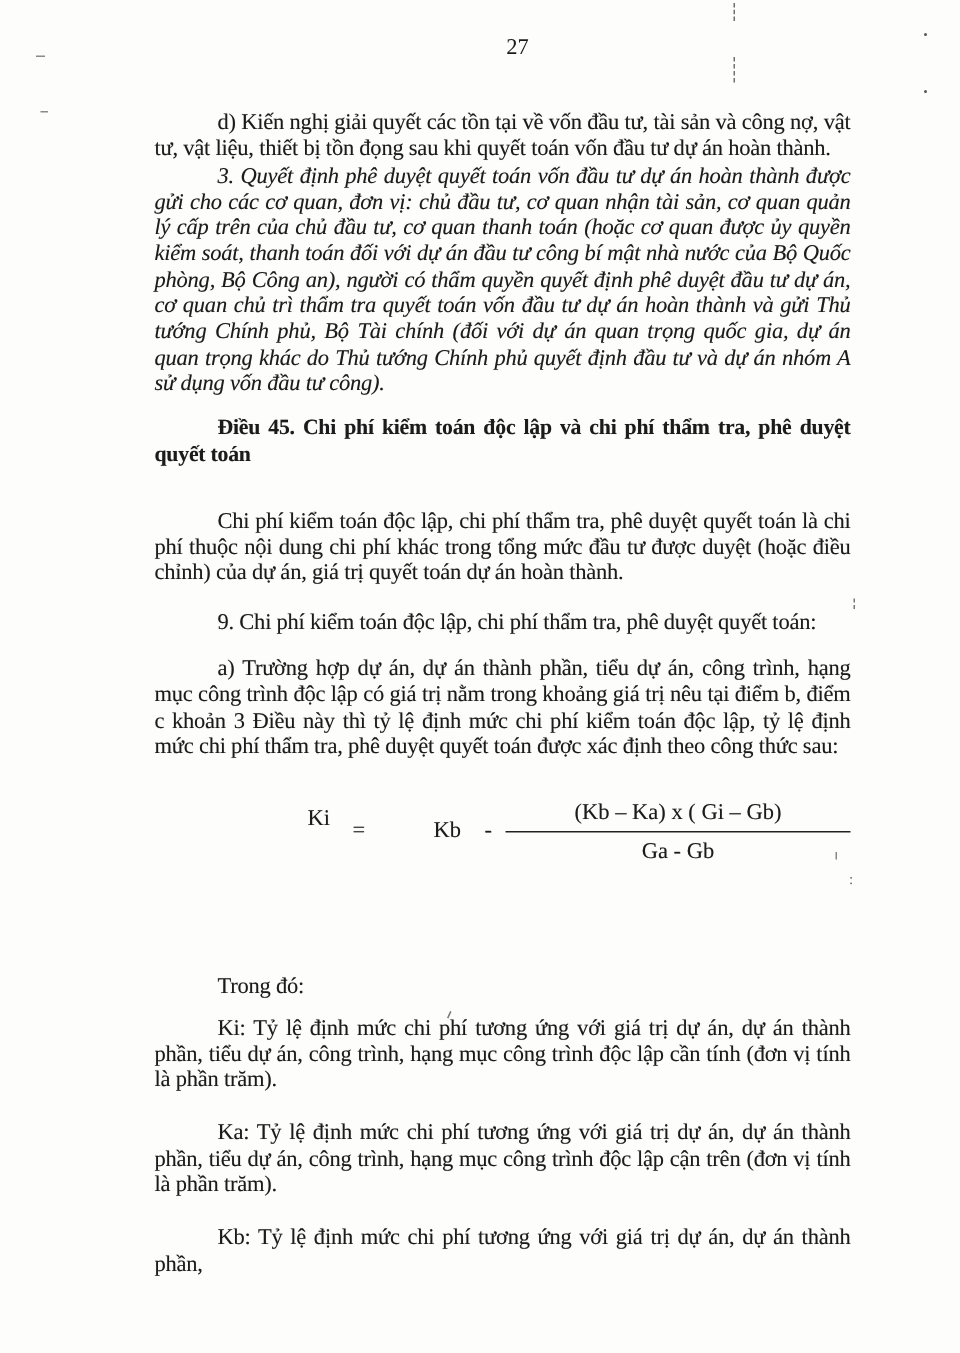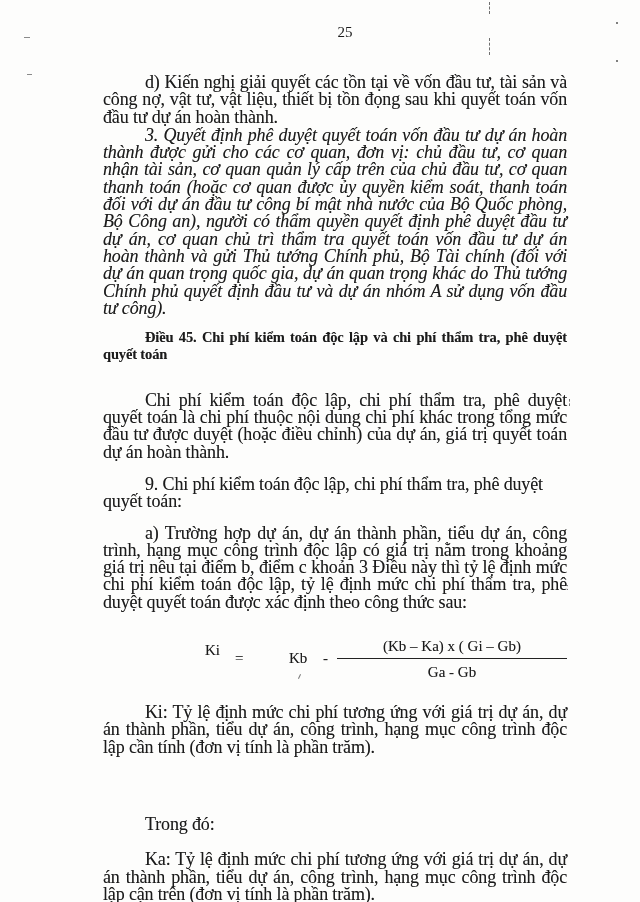--- a/index.html
+++ b/index.html
@@ -27,21 +27,21 @@
     font-size: 15px;
     color: var(--ink);
   }
   .column {
     position: absolute;
     left: 103px; top: 0;
     width: 464px;
   }
   .para {
     margin: 0;
-    font-size: 18px;
+    font-size: 15px;
     letter-spacing: -0.15px;
     line-height: 17.3px;
     text-align: justify;
     text-indent: 42px;
     color: var(--ink);
     text-shadow: 0 0 0.5px rgba(0,0,0,0.35);
   }
   .heading {
     font-weight: bold;
     font-size: 14.5px;
@@ -100,21 +100,21 @@
   .a-tick3 { left: 569px; top: 399px; width: 0; height: 7px; border-left: 1px dashed #777; }
   .a-tick4 { left: 557px; top: 568px; width: 0; height: 5px; border-left: 1px solid #888; }
   .a-colon { left: 566px; top: 581px; font-size: 10px; color: #666; }
   .a-apos  { left: 299px; top: 674px; width: 0; height: 5px; border-left: 1px solid #777; transform: rotate(25deg); }
 </style>
 </head>
 <body>
 
 <div class="sheet">
 
-  <div class="page-number">25</div>
+  <div class="page-number">27</div>
 
   <div class="column">
     <p class="para mt-d">d) Kiến nghị giải quyết các tồn tại về vốn đầu tư, tài sản và công nợ, vật tư, vật liệu, thiết bị tồn đọng sau khi quyết toán vốn đầu tư dự án hoàn thành.</p>
 
     <p class="para mt-3">3. Quyết định phê duyệt quyết toán vốn đầu tư dự án hoàn thành được gửi cho các cơ quan, đơn vị: chủ đầu tư, cơ quan nhận tài sản, cơ quan quản lý cấp trên của chủ đầu tư, cơ quan thanh toán (hoặc cơ quan được ủy quyền kiểm soát, thanh toán đối với dự án đầu tư công bí mật nhà nước của Bộ Quốc phòng, Bộ Công an), người có thẩm quyền quyết định phê duyệt đầu tư dự án, cơ quan chủ trì thẩm tra quyết toán vốn đầu tư dự án hoàn thành và gửi Thủ tướng Chính phủ, Bộ Tài chính (đối với dự án quan trọng quốc gia, dự án quan trọng khác do Thủ tướng Chính phủ quyết định đầu tư và dự án nhóm A sử dụng vốn đầu tư công).</p>
 
     <p class="para heading mt-h">Điều 45. Chi phí kiểm toán độc lập và chi phí thẩm tra, phê duyệt quyết toán</p>
 
     <p class="para mt-intro">Chi phí kiểm toán độc lập, chi phí thẩm tra, phê duyệt quyết toán là chi phí thuộc nội dung chi phí khác trong tổng mức đầu tư được duyệt (hoặc điều chỉnh) của dự án, giá trị quyết toán dự án hoàn thành.</p>
 
@@ -126,23 +126,23 @@
       <span class="f-lhs">Ki</span>
       <span class="f-eq">=</span>
       <span class="f-kb">Kb</span>
       <span class="f-minus">-</span>
       <span class="fraction">
         <span class="numerator">(Kb – Ka) x ( Gi – Gb)</span>
         <span class="denominator">Ga - Gb</span>
       </span>
     </div>
 
+    <p class="para single mt-td">Trong đó:</p>
+
     <p class="para mt-ki">Ki: Tỷ lệ định mức chi phí tương ứng với giá trị dự án, dự án thành phần, tiểu dự án, công trình, hạng mục công trình độc lập cần tính (đơn vị tính là phần trăm).</p>
-
-    <p class="para single mt-td">Trong đó:</p>
 
     <p class="para mt-ka">Ka: Tỷ lệ định mức chi phí tương ứng với giá trị dự án, dự án thành phần, tiểu dự án, công trình, hạng mục công trình độc lập cận trên (đơn vị tính là phần trăm).</p>
 
     <p class="para mt-kb">Kb: Tỷ lệ định mức chi phí tương ứng với giá trị dự án, dự án thành phần,</p>
   </div>
 
   <div class="artifact a-dash a-dash1"></div>
   <div class="artifact a-dash a-dash2"></div>
   <div class="artifact a-vtick a-vtick1"></div>
   <div class="artifact a-vtick a-vtick2"></div>

